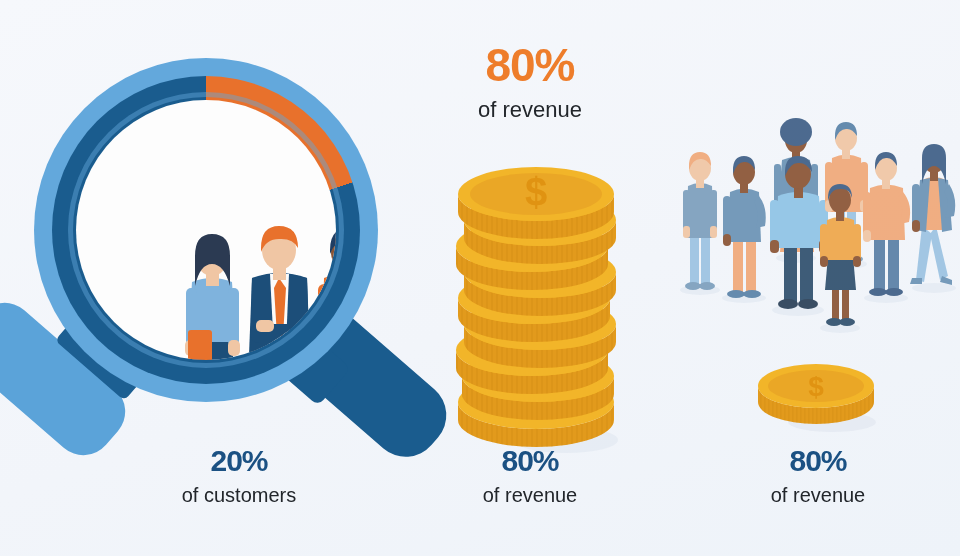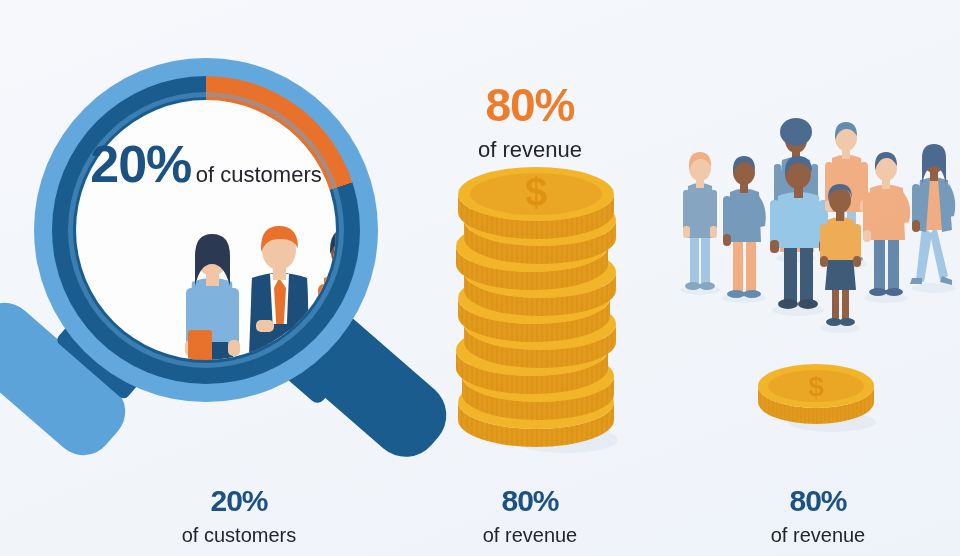--- a/index.html
+++ b/index.html
@@ -17,21 +17,20 @@
     background: linear-gradient(160deg, #f6f8fc 0%, #f2f5fa 55%, #eef3f9 100%);
     overflow: hidden;
   }
 
   
   .stat {
     position: absolute;
     text-align: center;
     line-height: 1;
     white-space: nowrap;
-    margin-top: 40px;
   }
   .stat .big {
     display: block;
     font-weight: bold;
     letter-spacing: -1px;
   }
   .stat .sub {
     display: block;
     color: #22262b;
   }
@@ -207,24 +206,20 @@
           <rect x="166" y="188" width="13" height="17" rx="6" fill="#8a5434"></rect>
           <rect x="214" y="188" width="13" height="17" rx="6" fill="#8a5434"></rect>
           <rect x="190" y="104" width="13" height="18" fill="#8a5434"></rect>
           <ellipse cx="196" cy="92" rx="17" ry="20" fill="#8a5434"></ellipse>
           <path d="M178 90 Q178 68 196 68 Q215 68 215 90 Q209 79 196 80 Q183 80 178 94 Z" fill="#1f3e63"></path>
         </g>
       </svg>
     </div>
     <div class="mg-inner-glass-arc"></div>
 
-    <div id="donut-label">
-      <span class="big">20%</span>
-      <span class="sub">of customers</span>
-    </div>
   </div>
 
   <svg id="coinstack" viewBox="0 0 190 320">
     <ellipse cx="120" cy="300" rx="52" ry="13" fill="#e3e9f1" opacity="0.75"></ellipse>
     <g>
 
       <g>
         <path d="M12 280 L12 262 A78 27 0 0 0 168 262 L168 280 A78 27 0 0 1 12 280 Z" fill="#e29a1c"></path>
         <path d="M12 280 L12 262 A78 27 0 0 0 168 262 L168 280 A78 27 0 0 1 12 280 Z" fill="url(#ridge)" opacity="0.45"></path>
         <ellipse cx="90" cy="262" rx="78" ry="27" fill="#f2b529"></ellipse>

